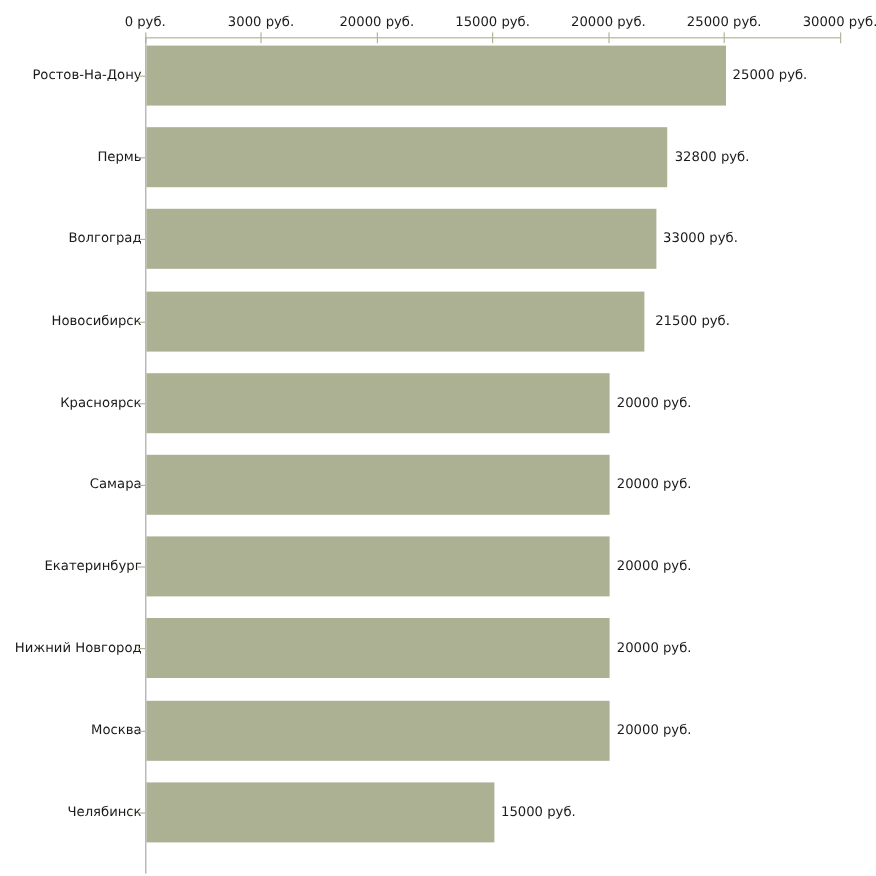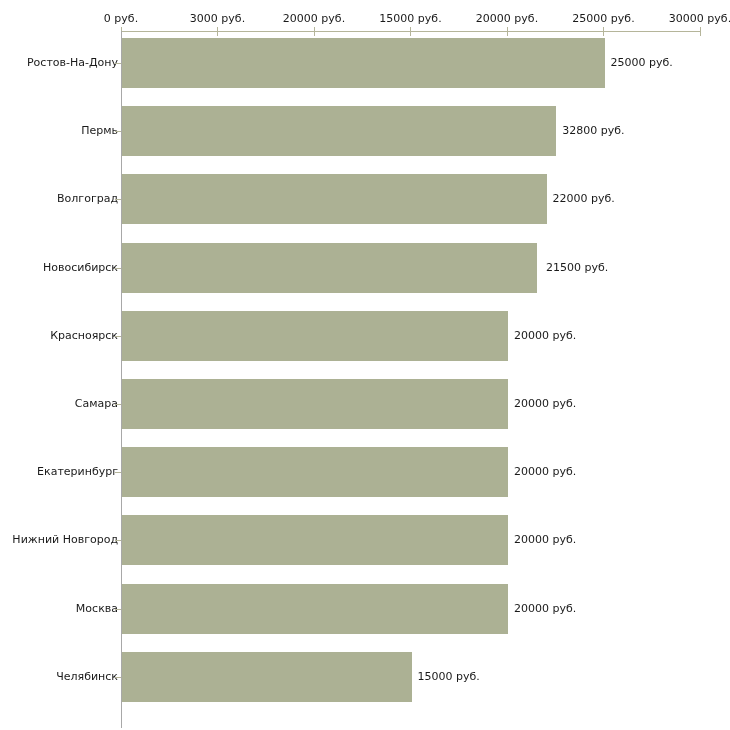--- a/index.html
+++ b/index.html
@@ -142,21 +142,21 @@
       <div class="y-tick" style="top: 63px; background: rgb(181, 181, 154);"></div>
       <div class="bar-row" style="top: 106.2px; height: 50px;">
         <div class="bar" style="width: 434.25px; background: rgb(172, 177, 148);"></div>
         <div class="bar-category-label" style="top: 19px;">Пермь</div>
         <div class="bar-value-label" style="left: 562.25px; top: 19px;">32800 руб.</div>
       </div>
       <div class="y-tick" style="top: 131.2px; background: rgb(181, 181, 154);"></div>
       <div class="bar-row" style="top: 174.4px; height: 50px;">
         <div class="bar" style="width: 424.6px; background: rgb(172, 177, 148);"></div>
         <div class="bar-category-label" style="top: 19px;">Волгоград</div>
-        <div class="bar-value-label" style="left: 552.6px; top: 19px;">22000 руб.</div>
+        <div class="bar-value-label" style="left: 552.6px; top: 19px;">33000 руб.</div>
       </div>
       <div class="y-tick" style="top: 199.4px; background: rgb(181, 181, 154);"></div>
       <div class="bar-row" style="top: 242.6px; height: 50px;">
         <div class="bar" style="width: 414.95px; background: rgb(172, 177, 148);"></div>
         <div class="bar-category-label" style="top: 19px;">Новосибирск</div>
         <div class="bar-value-label" style="left: 546px; top: 19px;">21500 руб.</div>
       </div>
       <div class="y-tick" style="top: 267.6px; background: rgb(181, 181, 154);"></div>
       <div class="bar-row" style="top: 310.8px; height: 50px;">
         <div class="bar" style="width: 386px; background: rgb(172, 177, 148);"></div>

